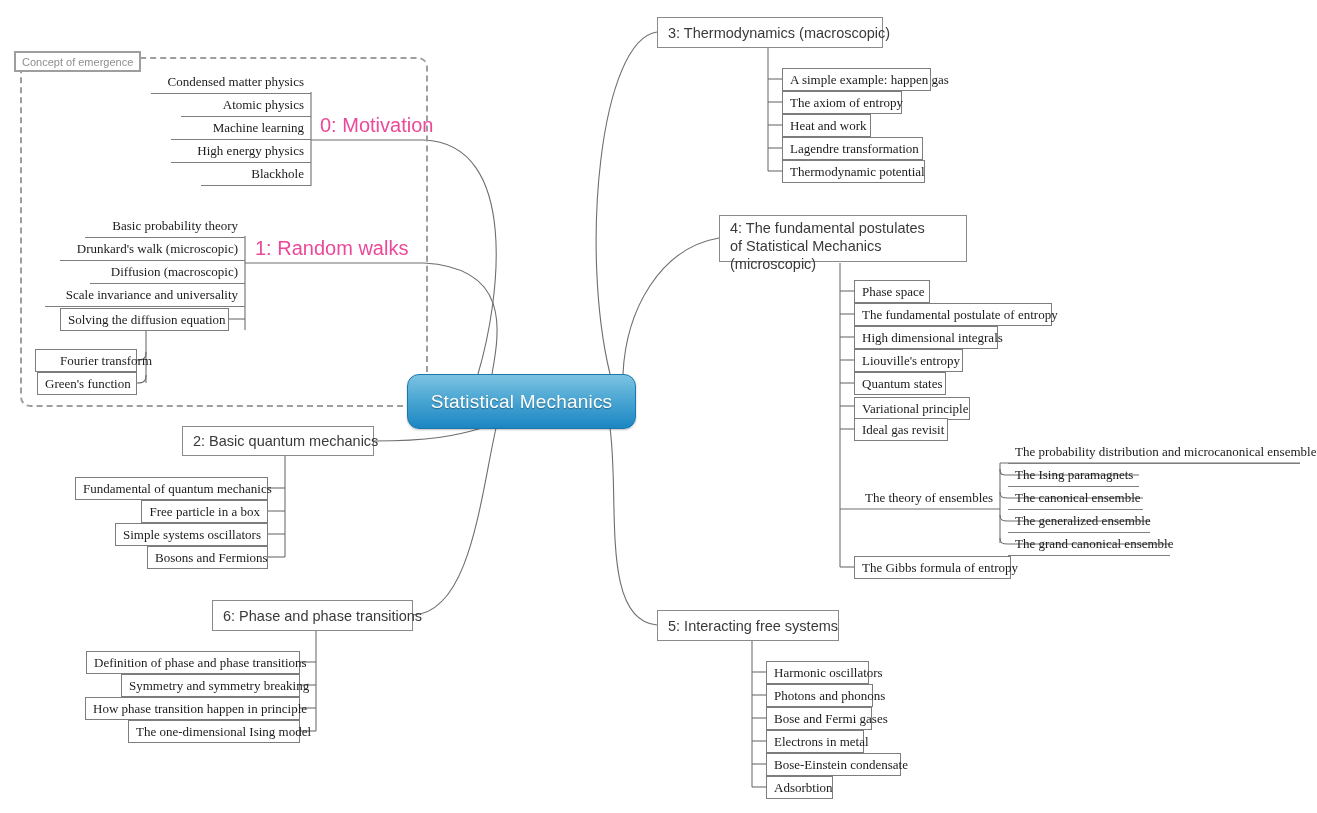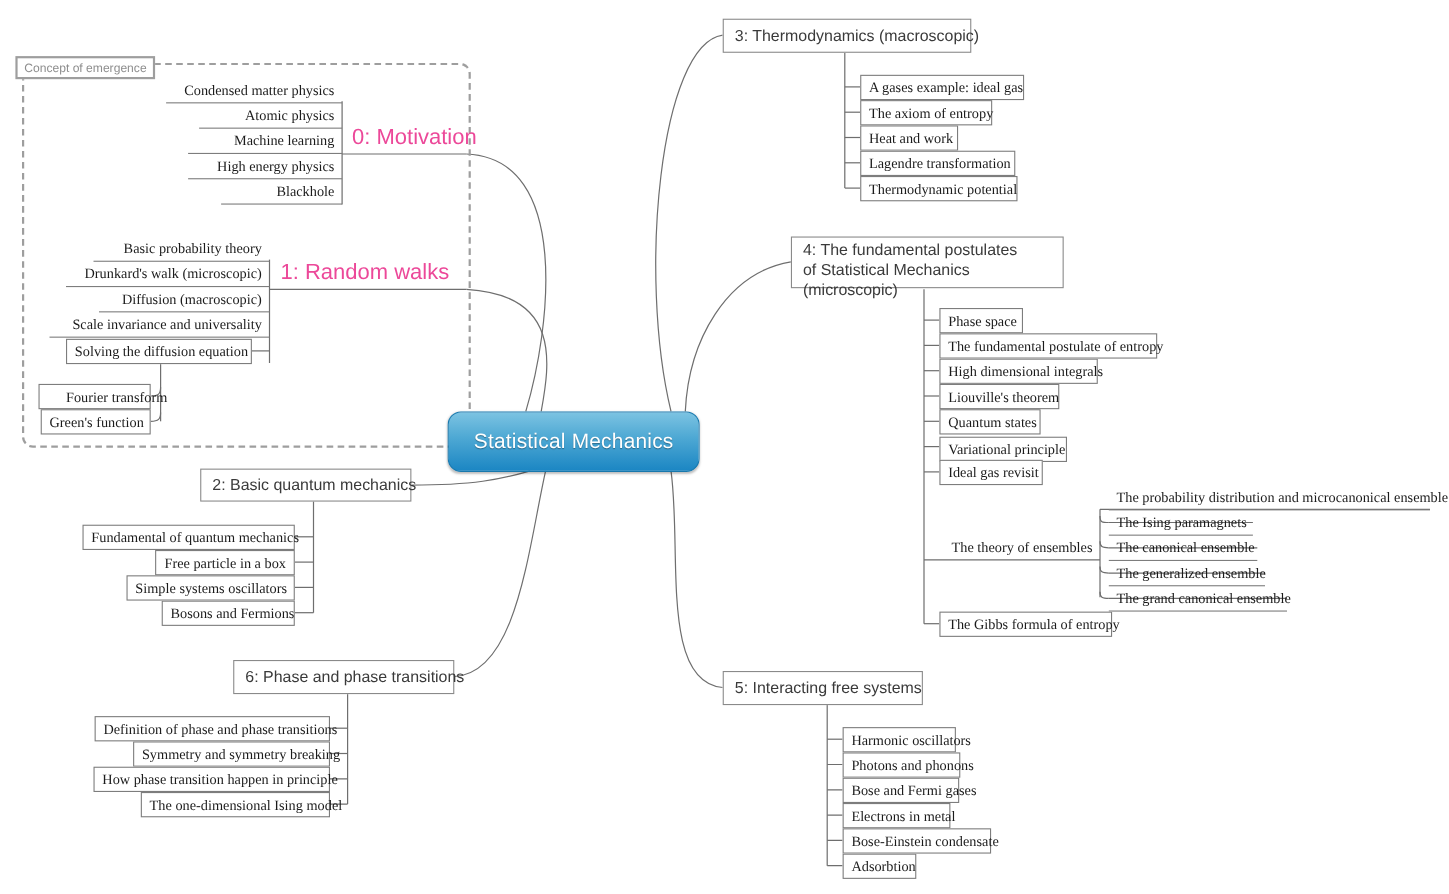--- a/index.html
+++ b/index.html
@@ -227,34 +227,34 @@
   <div class="leaf align-right" style="left:35px;top:349px;width:102px;padding-left:24px;">Fourier transform</div>
   <div class="leaf align-right" style="left:37px;top:372px;width:100px;">Green's function</div>
 
   <div class="branch-head" style="left:182px;top:426px;width:192px;height:30px;">2: Basic quantum mechanics</div>
   <div class="leaf align-right" style="left:75px;top:477px;width:193px;">Fundamental of quantum mechanics</div>
   <div class="leaf align-right" style="left:141px;top:500px;width:127px;">Free particle in a box</div>
   <div class="leaf align-right" style="left:115px;top:523px;width:153px;">Simple systems oscillators</div>
   <div class="leaf align-right" style="left:147px;top:546px;width:121px;">Bosons and Fermions</div>
 
   <div class="branch-head" style="left:657px;top:17px;width:226px;height:31px;">3: Thermodynamics (macroscopic)</div>
-  <div class="leaf" style="left:782px;top:68px;width:149px;">A gases example: ideal gas</div>
+  <div class="leaf" style="left:782px;top:68px;width:149px;">A simple example: happen gas</div>
   <div class="leaf" style="left:782px;top:91px;width:120px;">The axiom of entropy</div>
   <div class="leaf" style="left:782px;top:114px;width:89px;">Heat and work</div>
   <div class="leaf" style="left:782px;top:137px;width:141px;">Lagendre transformation</div>
   <div class="leaf" style="left:782px;top:160px;width:143px;">Thermodynamic potential</div>
 
   <div class="branch-head two-line" style="left:719px;top:215px;width:248px;height:47px;">
     <div>4: The fundamental postulates</div>
     <div>of Statistical Mechanics (microscopic)</div>
   </div>
   <div class="leaf" style="left:854px;top:280px;width:76px;">Phase space</div>
   <div class="leaf" style="left:854px;top:303px;width:198px;">The fundamental postulate of entropy</div>
   <div class="leaf" style="left:854px;top:326px;width:144px;">High dimensional integrals</div>
-  <div class="leaf" style="left:854px;top:349px;width:109px;">Liouville's theorem</div>
+  <div class="leaf" style="left:854px;top:349px;width:109px;">Liouville's entropy</div>
   <div class="leaf" style="left:854px;top:372px;width:92px;">Quantum states</div>
   <div class="leaf" style="left:854px;top:397px;width:116px;">Variational principle</div>
   <div class="leaf" style="left:854px;top:418px;width:94px;">Ideal gas revisit</div>
 
   <div class="midlabel" style="left:858px;top:487px;">The theory of ensembles</div>
 
   <div class="uleaf" style="left:1008px;top:441px;width:292px;">The probability distribution and microcanonical ensemble</div>
   <div class="uleaf" style="left:1008px;top:464px;width:131px;">The Ising paramagnets</div>
   <div class="uleaf" style="left:1008px;top:487px;width:135px;">The canonical ensemble</div>
   <div class="uleaf" style="left:1008px;top:510px;width:142px;">The generalized ensemble</div>

